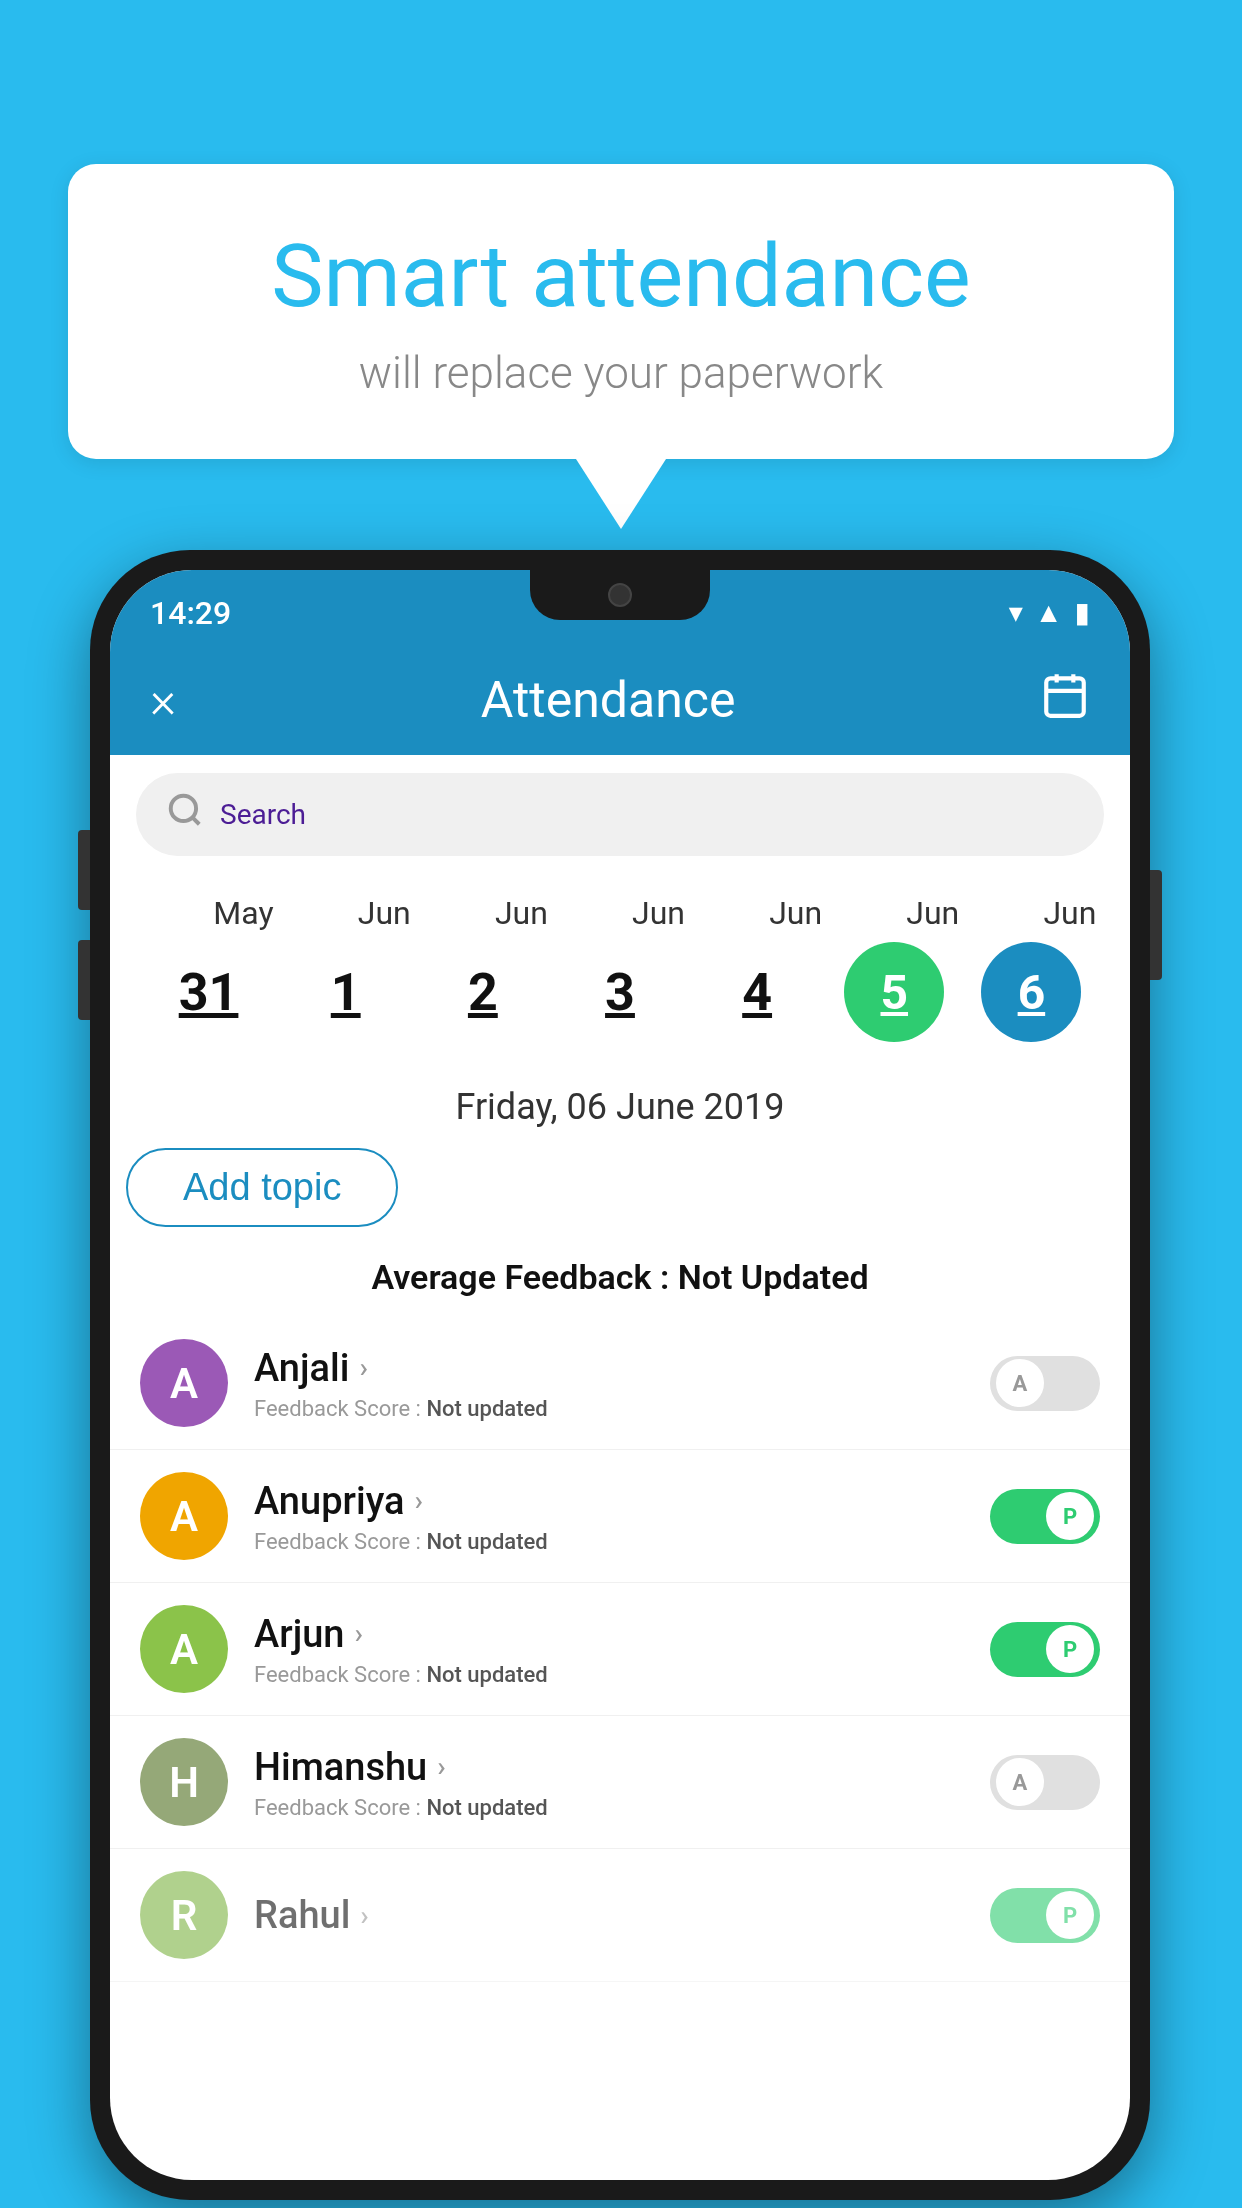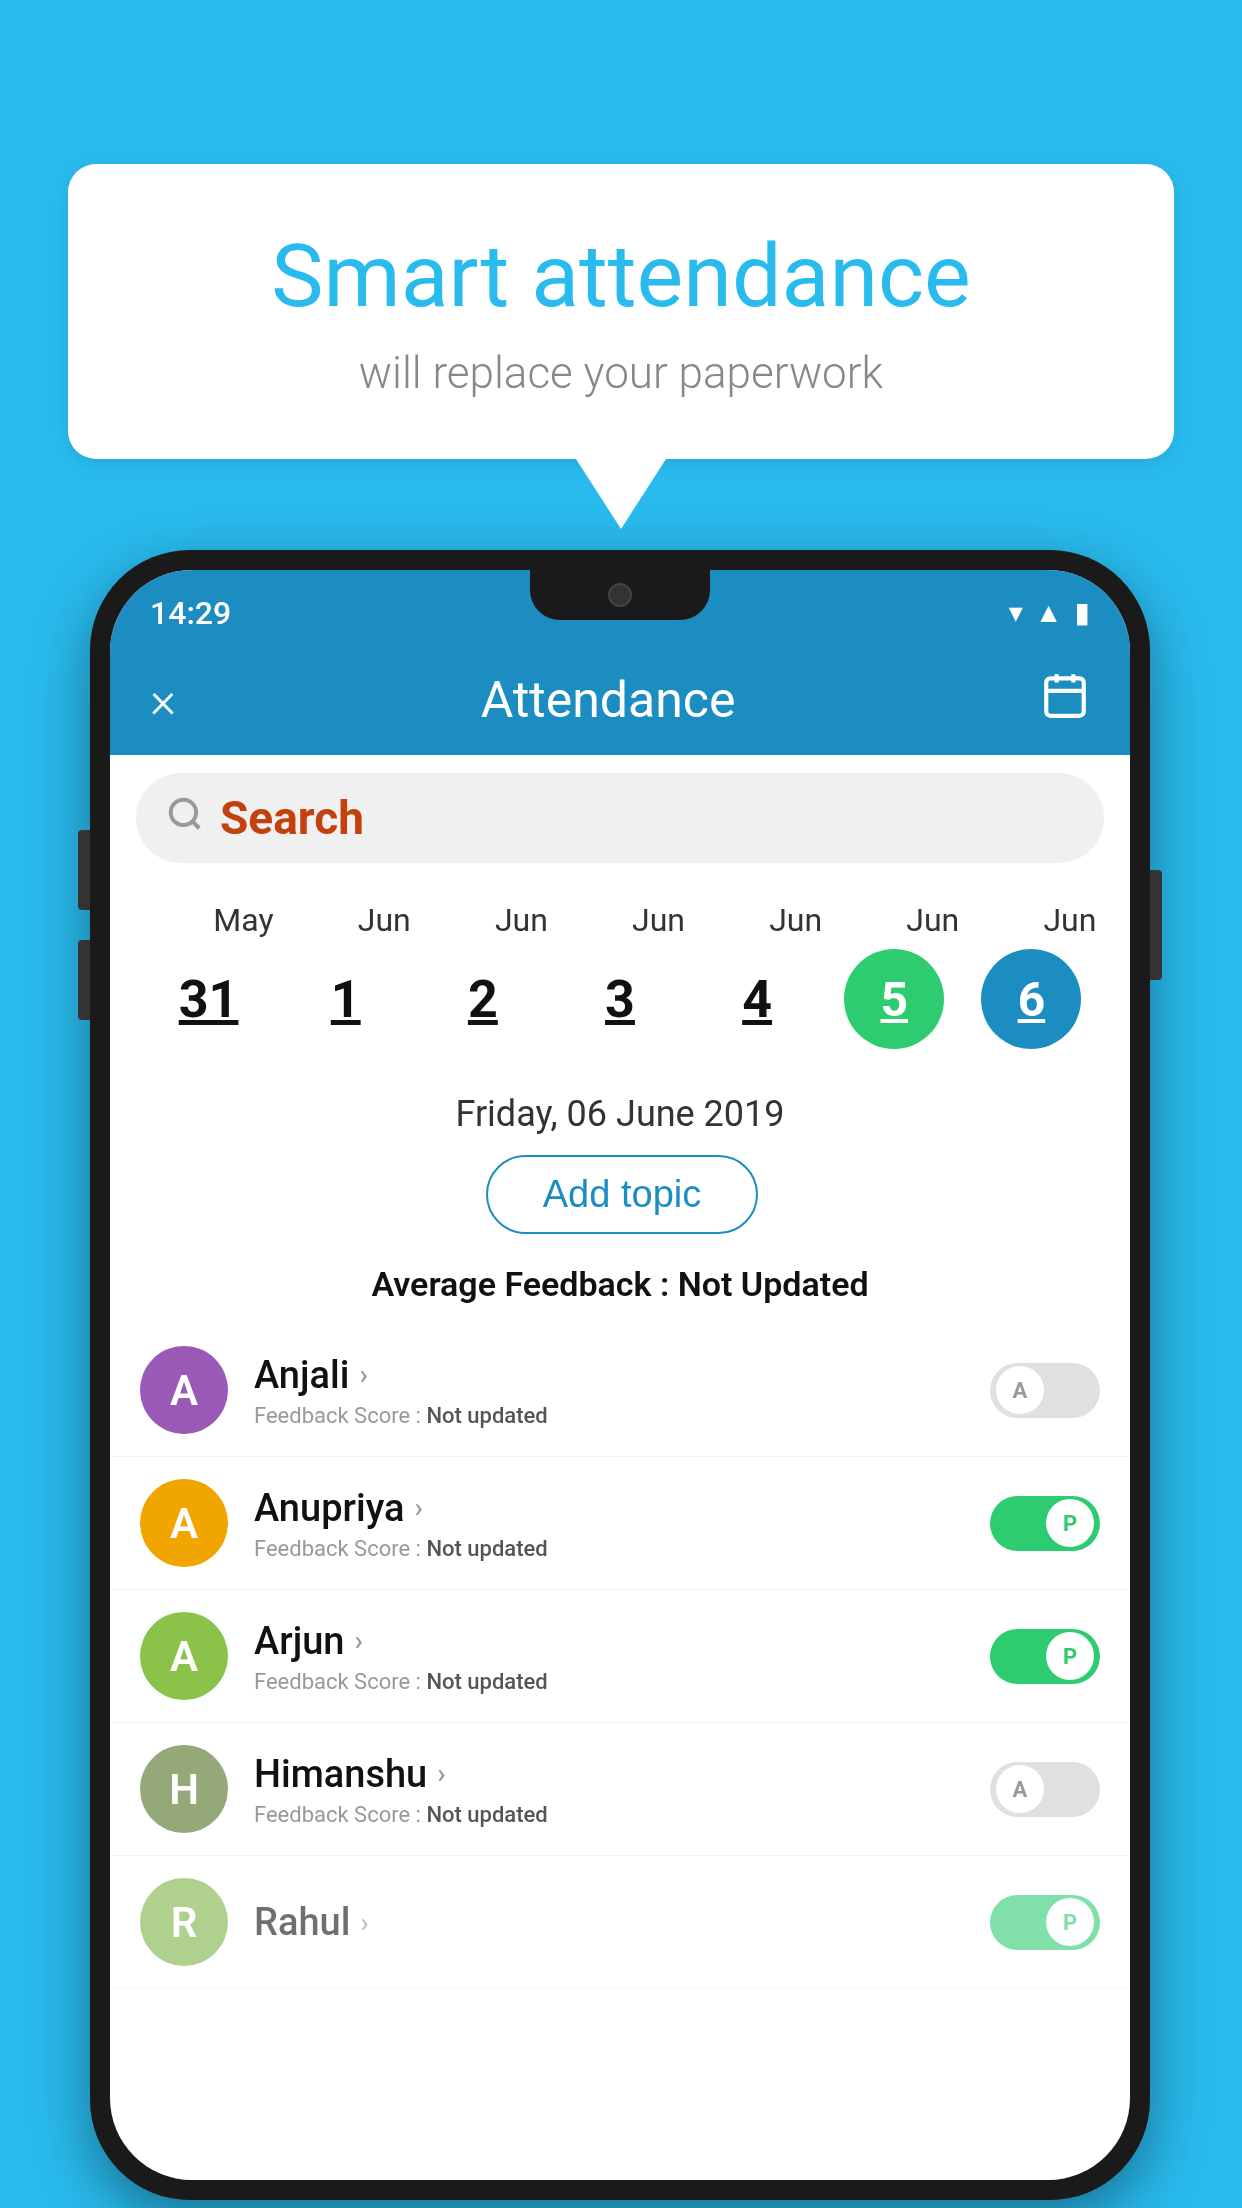--- a/index.html
+++ b/index.html
@@ -170,23 +170,22 @@
       padding: 18px 30px;
       gap: 16px;
     }
 
     .search-icon {
       color: #999;
       font-size: 36px;
     }
 
     .search-text {
-      color: #c2410c;
-      font-size: 46px;
-      font-weight: bold;
+      color: #4c1d95;
+      font-size: 28px;
     }
 
     
     .calendar-strip {
       padding: 20px 30px;
       background: white;
     }
 
     .calendar-months {
       display: flex;
@@ -253,22 +252,22 @@
       text-align: center;
       padding: 24px 0 10px 0;
       font-size: 36px;
       color: #333;
       font-weight: 400;
     }
 
     
     .add-topic-container {
       display: flex;
-      justify-content: center;
-      padding: 10px 0 20px 4px;
+      justify-content: flex-start;
+      padding: 10px 0 20px 16px;
     }
 
     .add-topic-btn {
       border: 2px solid #1B8DC0;
       border-radius: 50px;
       padding: 16px 55px;
       color: #1B8DC0;
       font-size: 38px;
       background: white;
       cursor: pointer;

